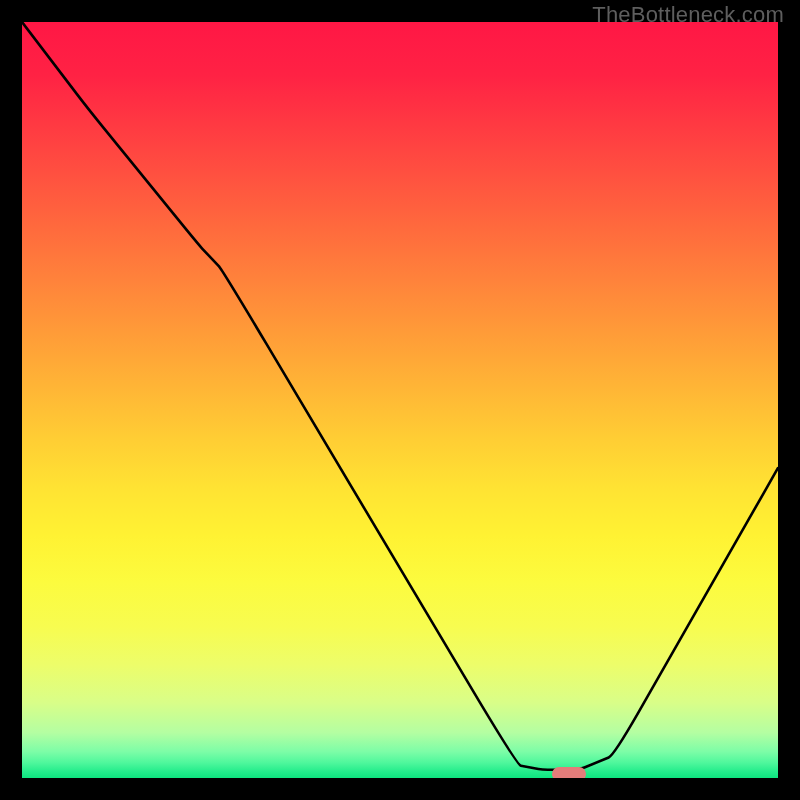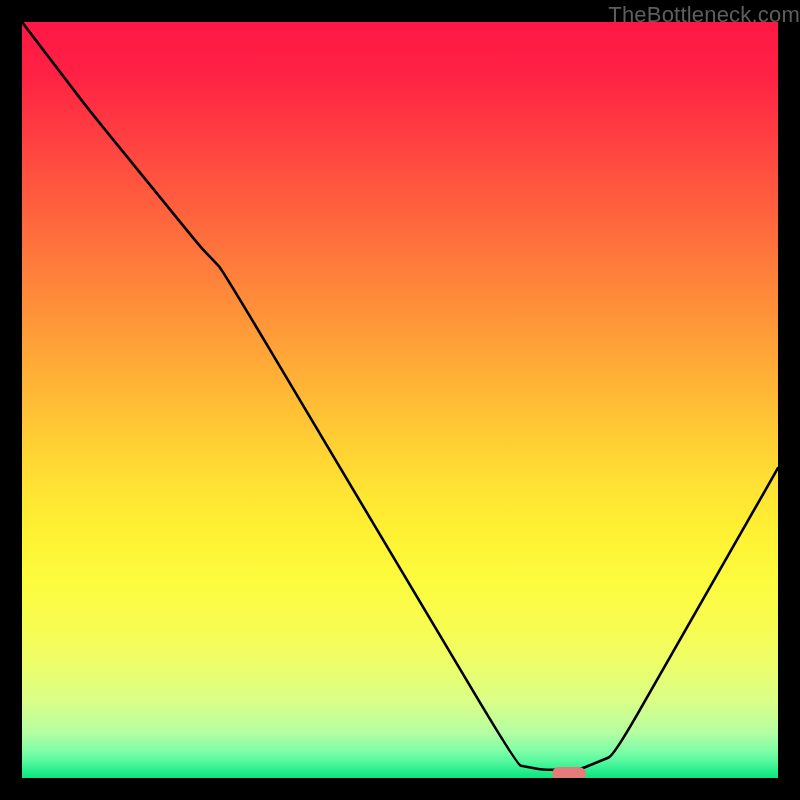--- a/index.html
+++ b/index.html
@@ -20,21 +20,21 @@
     position: absolute;
     left: 22px;
     top: 22px;
     width: 756px;
     height: 756px;
     overflow: hidden;
   }
   .watermark {
     position: absolute;
     top: 2px;
-    right: 0;
+    right: 16px;
     color: #5e5e5e;
     font-family: Arial, Helvetica, sans-serif;
     font-size: 22px;
     font-weight: 400;
     letter-spacing: 0.2px;
   }
   .gradient-bg {
     position: absolute;
     inset: 0;
   }

